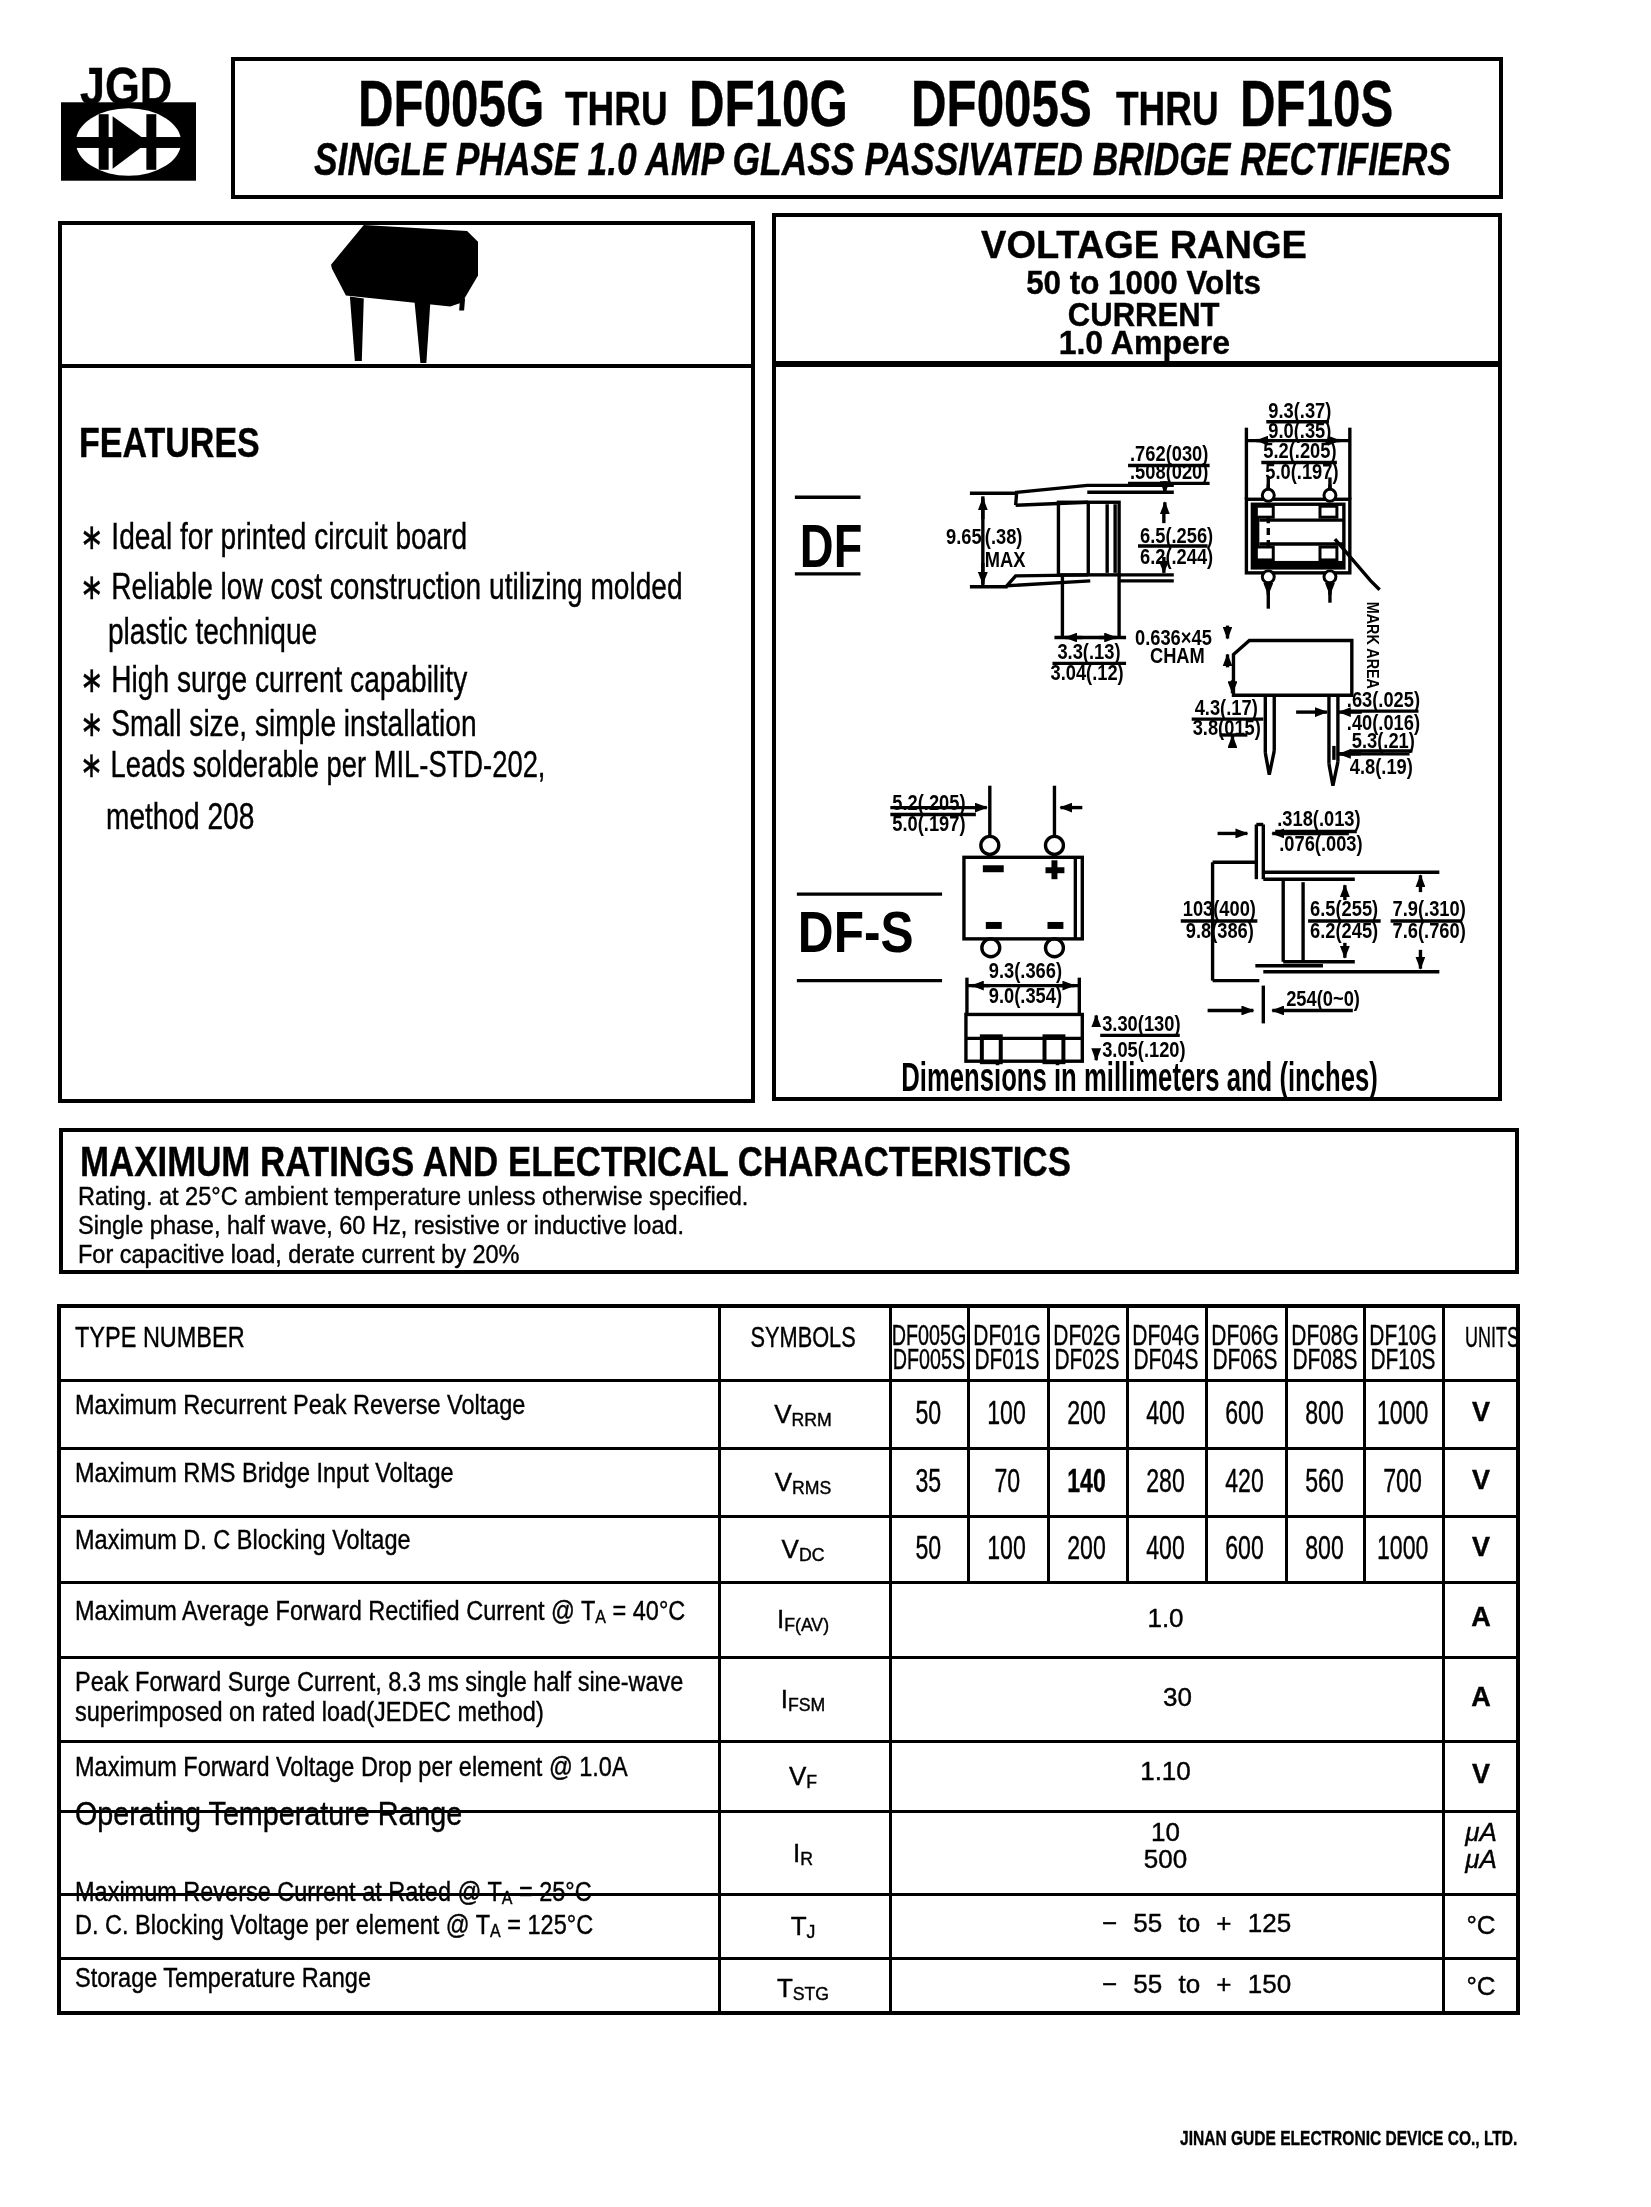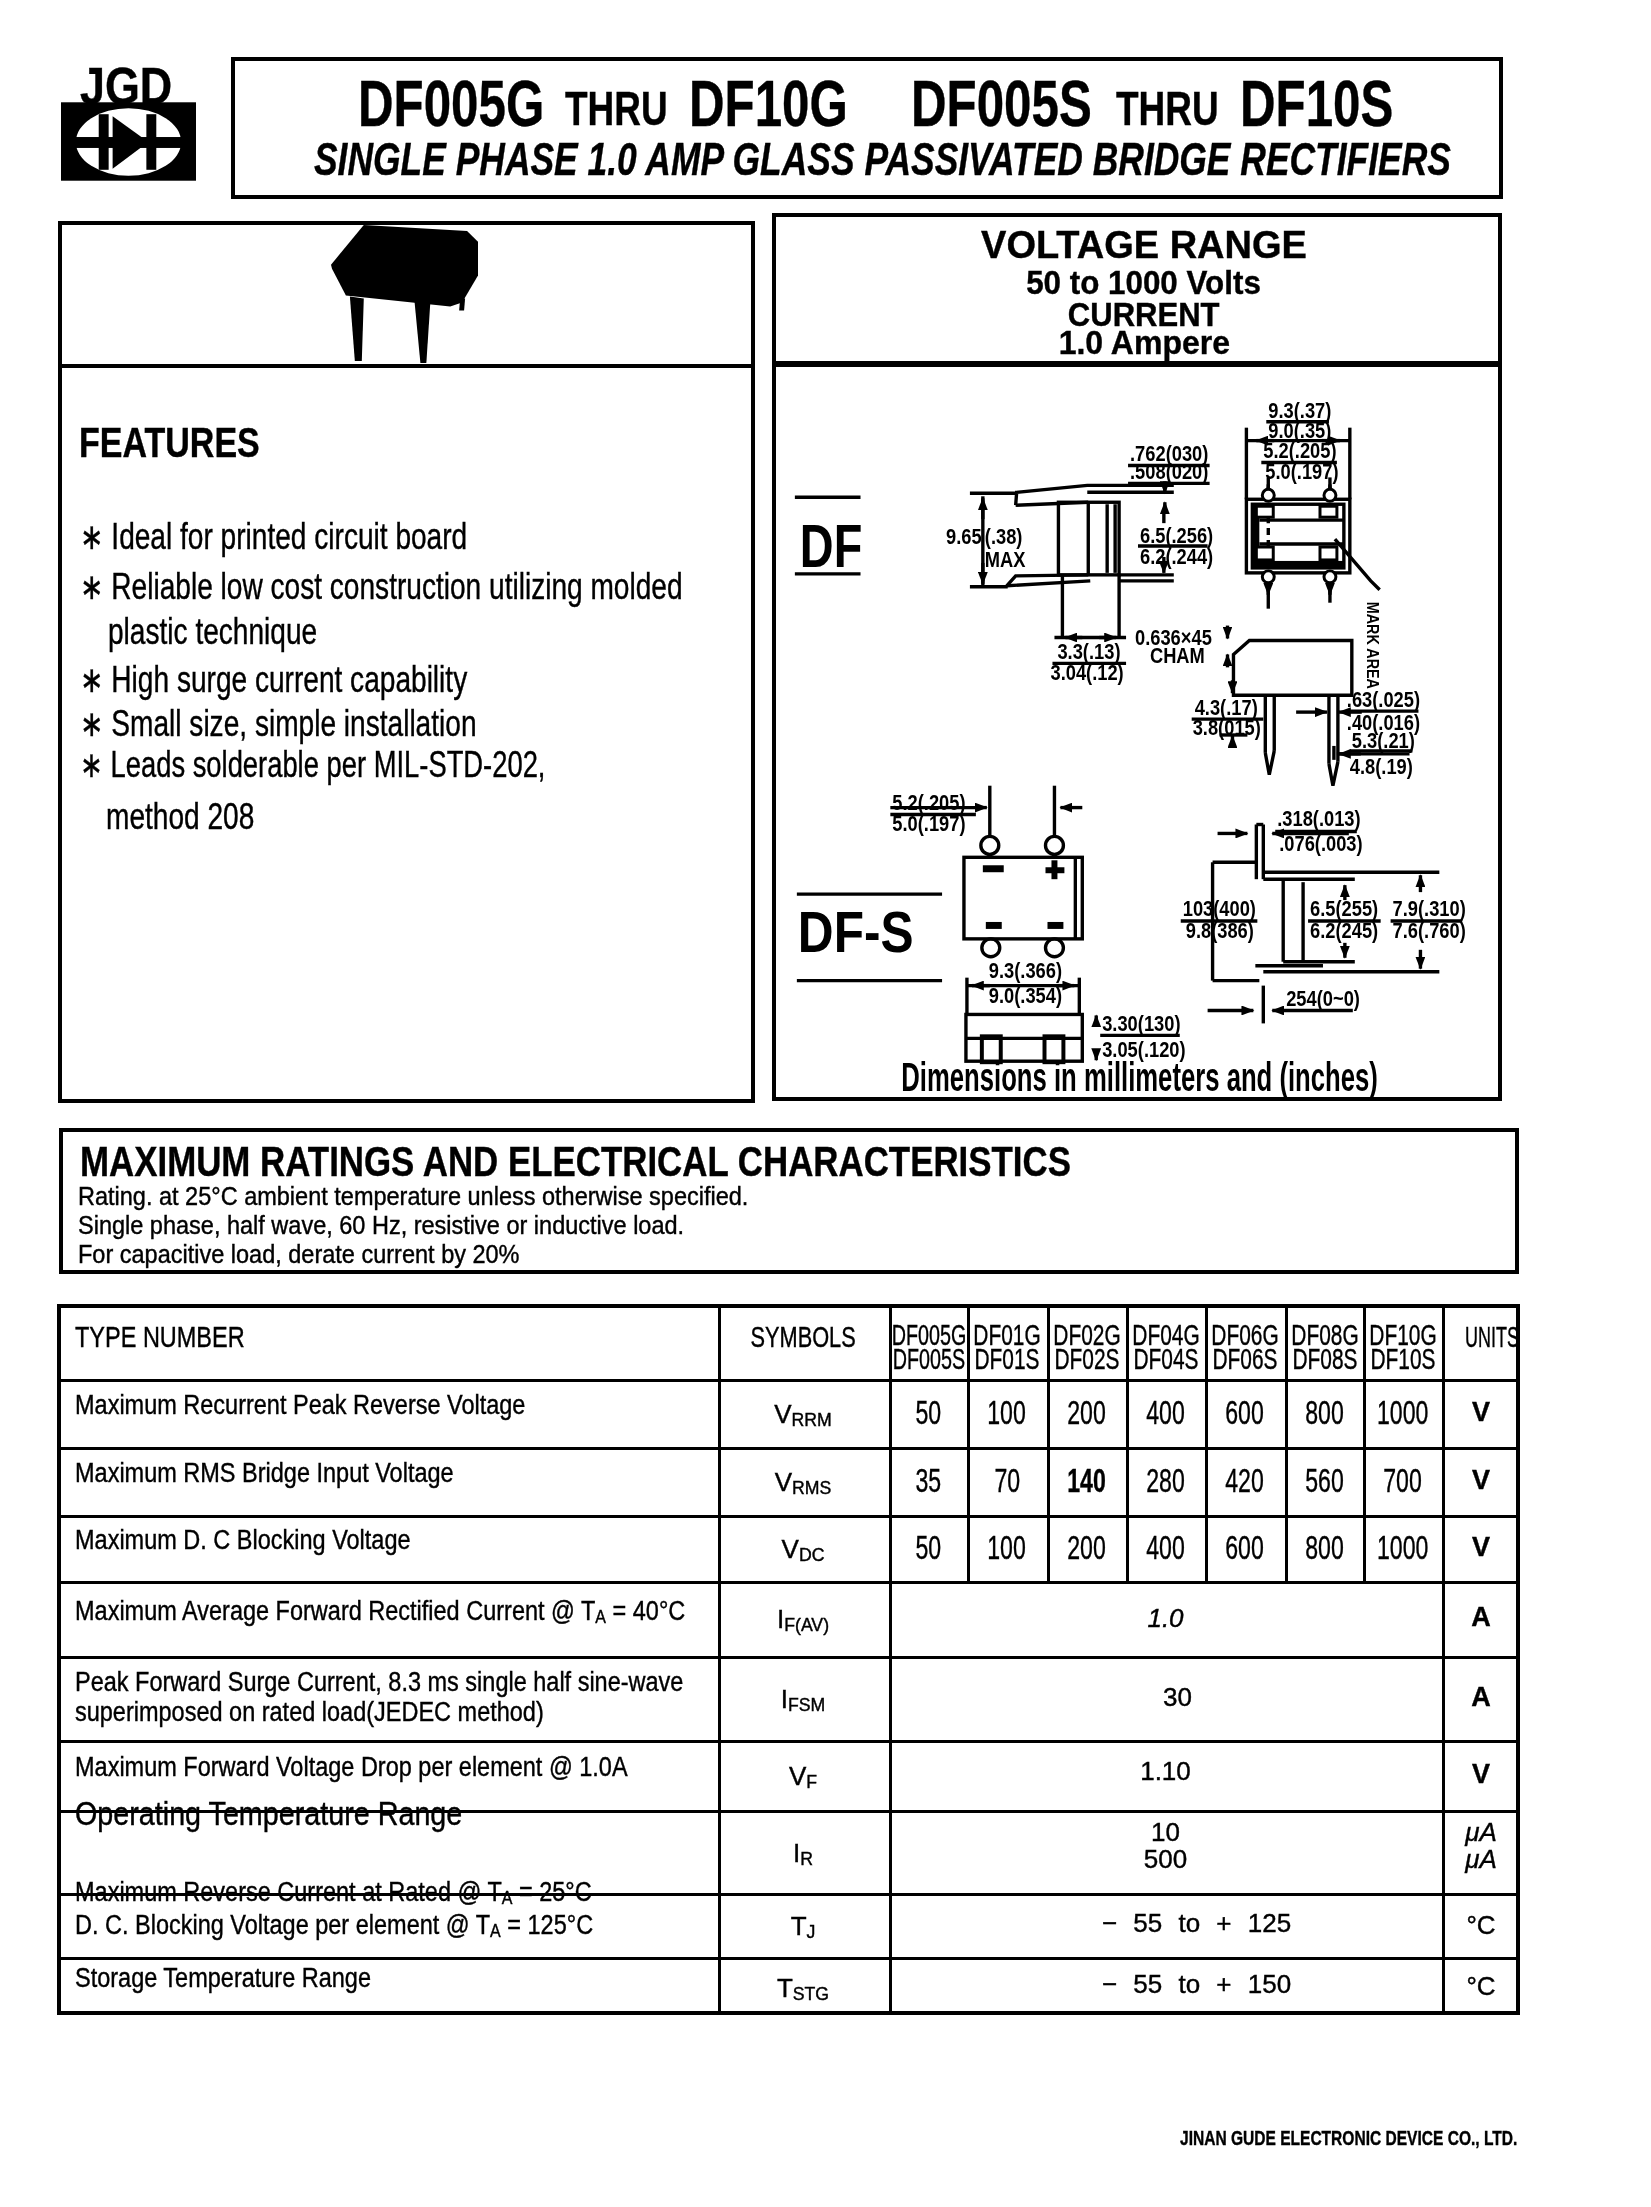--- a/index.html
+++ b/index.html
@@ -390,21 +390,21 @@
 <div class="abs" style="left:889px;top:1531px;width:79px;text-align:center;font-size:33px;line-height:33px;"><span class="sx" style="transform:scaleX(0.70);transform-origin:50% 50%;">50</span></div>
 <div class="abs" style="left:967px;top:1531px;width:80px;text-align:center;font-size:33px;line-height:33px;"><span class="sx" style="transform:scaleX(0.70);transform-origin:50% 50%;">100</span></div>
 <div class="abs" style="left:1047px;top:1531px;width:80px;text-align:center;font-size:33px;line-height:33px;"><span class="sx" style="transform:scaleX(0.70);transform-origin:50% 50%;">200</span></div>
 <div class="abs" style="left:1126px;top:1531px;width:79px;text-align:center;font-size:33px;line-height:33px;"><span class="sx" style="transform:scaleX(0.70);transform-origin:50% 50%;">400</span></div>
 <div class="abs" style="left:1205px;top:1531px;width:80px;text-align:center;font-size:33px;line-height:33px;"><span class="sx" style="transform:scaleX(0.70);transform-origin:50% 50%;">600</span></div>
 <div class="abs" style="left:1285px;top:1531px;width:79px;text-align:center;font-size:33px;line-height:33px;"><span class="sx" style="transform:scaleX(0.70);transform-origin:50% 50%;">800</span></div>
 <div class="abs" style="left:1363px;top:1531px;width:79px;text-align:center;font-size:33px;line-height:33px;"><span class="sx" style="transform:scaleX(0.70);transform-origin:50% 50%;">1000</span></div>
 <div class="abs" style="left:1442px;top:1534px;width:78px;text-align:center;font-weight:bold;font-size:27px;line-height:27px;">V</div>
 <div class="abs" style="left:75px;top:1598px;font-size:27px;line-height:27px;"><span class="sx" style="transform:scaleX(0.87);">Maximum Average Forward Rectified Current @ T<sub>A</sub> = 40°C</span></div>
 <div class="abs" style="left:718px;top:1606px;width:170px;text-align:center;font-size:26px;line-height:26px;">I<sub>F(AV)</sub></div>
-<div class="abs" style="left:889px;top:1605px;width:553px;text-align:center;font-size:26px;line-height:26px;font-style:italic;">1.0</div>
+<div class="abs" style="left:889px;top:1605px;width:553px;text-align:center;font-size:26px;line-height:26px;">1.0</div>
 <div class="abs" style="left:1442px;top:1604px;width:78px;text-align:center;font-weight:bold;font-size:27px;line-height:27px;">A</div>
 <div class="abs" style="left:75px;top:1667px;font-size:27px;line-height:30px;"><span class="sx" style="transform:scaleX(0.87);">Peak Forward Surge Current, 8.3 ms single half sine-wave<br>superimposed on rated load(JEDEC method)</span></div>
 <div class="abs" style="left:718px;top:1686px;width:170px;text-align:center;font-size:26px;line-height:26px;">I<sub>FSM</sub></div>
 <div class="abs" style="left:901px;top:1684px;width:553px;text-align:center;font-size:26px;line-height:26px;">30</div>
 <div class="abs" style="left:1442px;top:1684px;width:78px;text-align:center;font-weight:bold;font-size:27px;line-height:27px;">A</div>
 <div class="abs" style="left:75px;top:1754px;font-size:27px;line-height:27px;"><span class="sx" style="transform:scaleX(0.87);">Maximum Forward Voltage Drop per element @ 1.0A</span></div>
 <div class="abs" style="left:718px;top:1763px;width:170px;text-align:center;font-size:26px;line-height:26px;">V<sub>F</sub></div>
 <div class="abs" style="left:889px;top:1758px;width:553px;text-align:center;font-size:26px;line-height:26px;">1.10</div>
 <div class="abs" style="left:1442px;top:1761px;width:78px;text-align:center;font-weight:bold;font-size:27px;line-height:27px;">V</div>
 <div class="abs" style="left:75px;top:1877px;font-size:27px;line-height:30px;"><span class="sx" style="transform:scaleX(0.87);">Maximum Reverse Current at Rated @ T<sub>A</sub> = 25°C<br>D. C. Blocking Voltage per element @ T<sub>A</sub> = 125°C</span></div>

